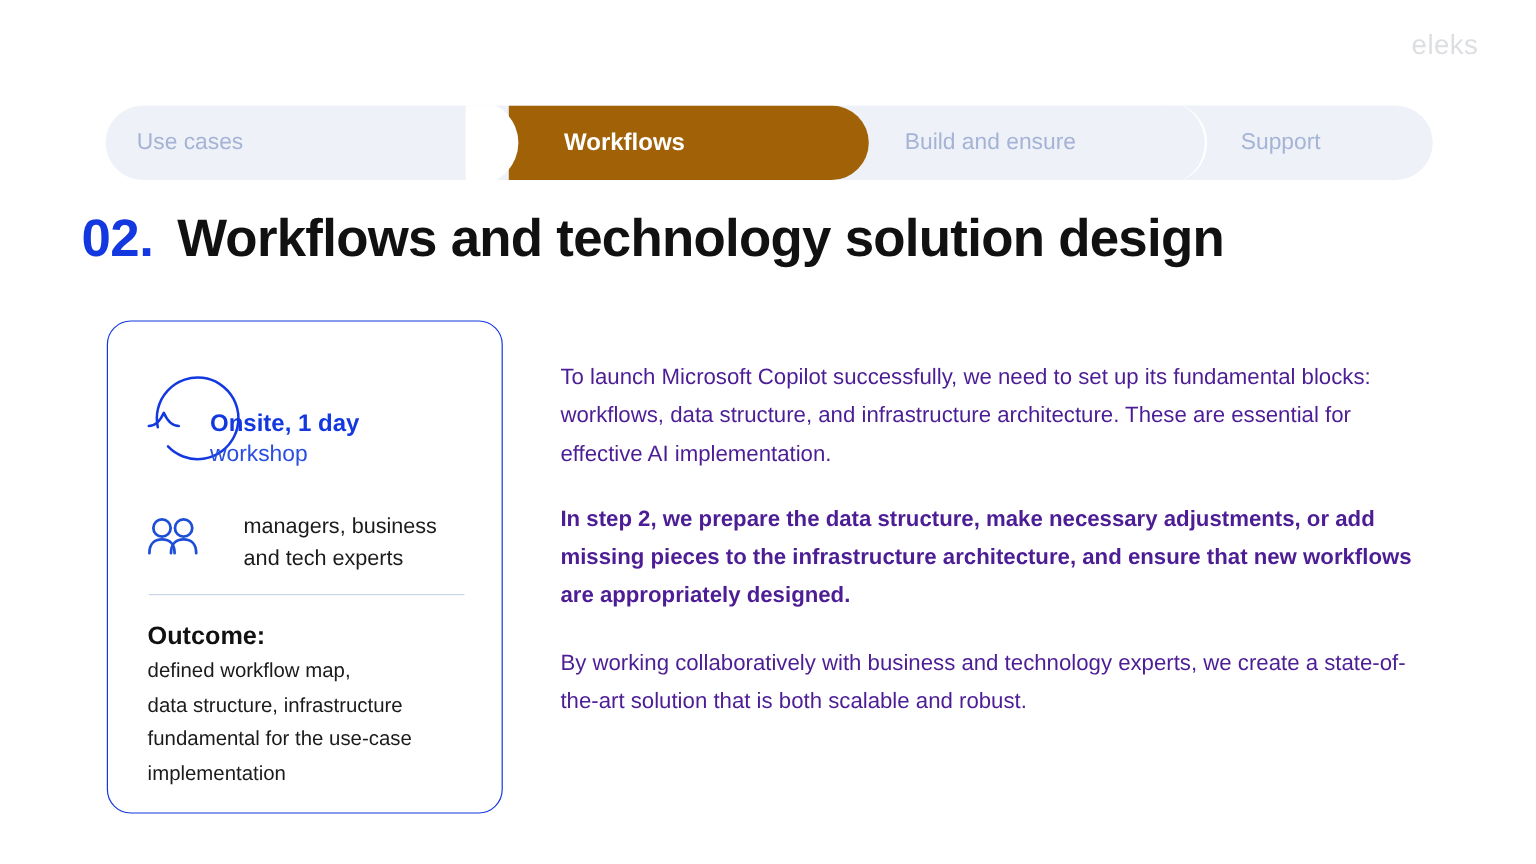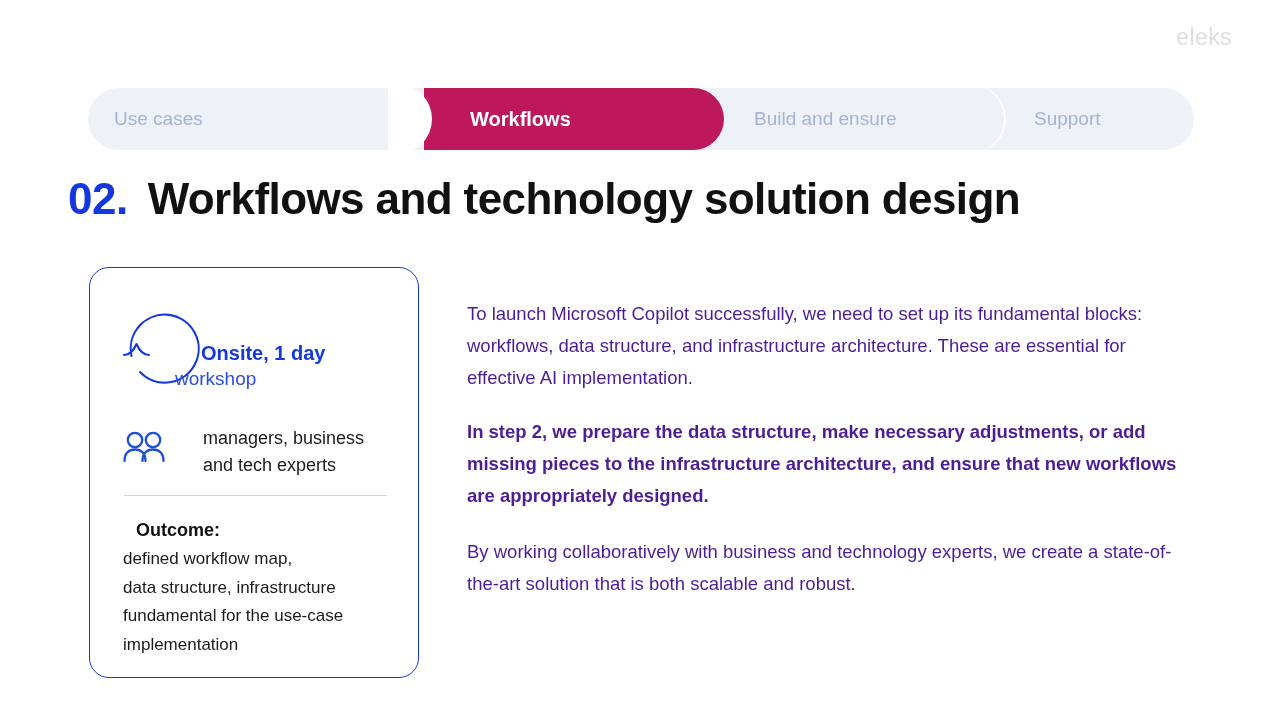--- a/index.html
+++ b/index.html
@@ -48,21 +48,21 @@
     align-items: center;
     box-sizing: border-box;
     font-size: 19px;
     color: #a5b4d6;
     font-weight: 400;
     white-space: nowrap;
   }
   .tab.t1 { left: 0;    width: 340px; padding-left: 26px; }
   .tab.t2 { left: 336px; width: 300px; padding-left: 46px;
             color: #ffffff; font-weight: 700; font-size: 20px;
-            background: #be185d;
+            background: #a16207;
             border-top-left-radius: 0; border-bottom-left-radius: 0;
             border-top-right-radius: 31px; border-bottom-right-radius: 31px;
             z-index: 3; }
   .tab.t3 { left: 636px; width: 280px; padding-left: 30px; }
   .tab.t4 { left: 916px; width: 280px; padding-left: 30px; }
 
   
   .notch {
     position: absolute;
     left: 300px;
@@ -139,21 +139,20 @@
     position: absolute;
     left: 85px;
     top: 50px;
     width: 240px;
   }
   .cycle-text .l1 {
     font-size: 20px;
     font-weight: 700;
     color: #1438e0;
     line-height: 26px;
-    margin-left: 26px;
   }
   .cycle-text .l2 {
     font-size: 19px;
     font-weight: 400;
     color: #2a4fe0;
     line-height: 26px;
   }
 
   .people-block {
     position: absolute;
@@ -181,25 +180,24 @@
     background: #c9d4e6;
   }
 
   .outcome {
     position: absolute;
     left: 33px;
     top: 248px;
     width: 290px;
   }
   .outcome .title {
-    font-size: 18px;
+    font-size: 21px;
     font-weight: 700;
     color: #111111;
     line-height: 29px;
-    margin-left: 13px;
   }
   .outcome .body {
     font-size: 17px;
     font-weight: 400;
     color: #1b1b1b;
     line-height: 28.5px;
   }
 
   
   .body-copy {

